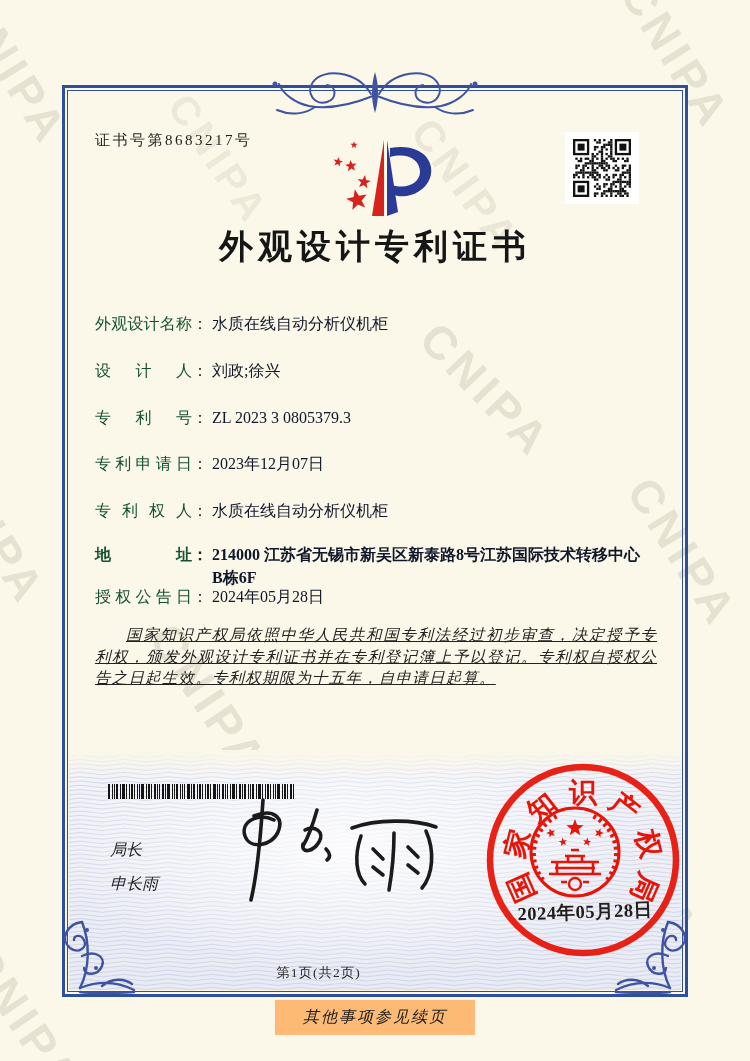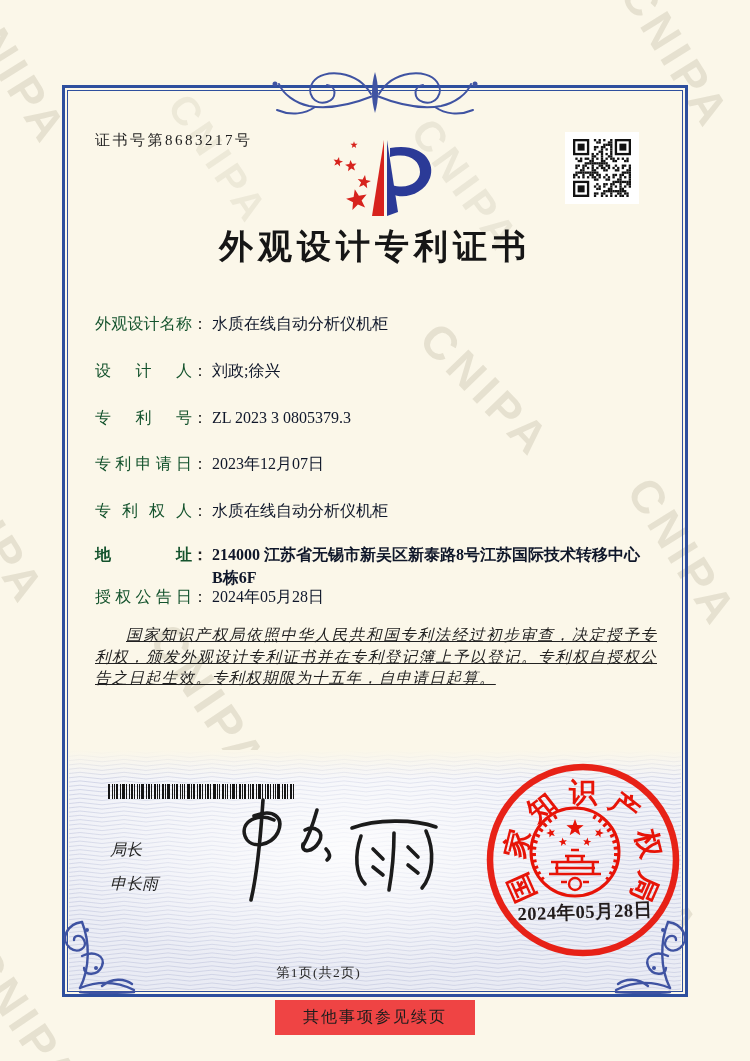--- a/index.html
+++ b/index.html
@@ -75,21 +75,21 @@
   .signature{position:absolute;left:218px;top:796px;z-index:4;}
 
   .seal{position:absolute;left:483px;top:763px;z-index:5;}
   .seal-date{position:absolute;left:505px;top:899px;width:160px;z-index:6;
     text-align:center;font-size:18.5px;font-weight:bold;color:#231d1d;
     transform:rotate(-2deg);letter-spacing:0.5px;}
 
   .page-info{position:absolute;left:0;width:637px;top:964px;z-index:4;
     text-align:center;font-size:13.5px;letter-spacing:1px;color:#2a2a2a;}
   .cont-note{position:absolute;left:50%;transform:translateX(-50%);top:1000px;z-index:4;
-    background:#ef4444;padding:7px 28px;font-size:16px;
+    background:#fdba74;padding:7px 28px;font-size:16px;font-style:italic;
     letter-spacing:2px;color:#1d1d1d;white-space:nowrap;}
 </style>
 </head>
 <body>
 
 <span class="wm wm1">CNIPA</span>
 <span class="wm wm2">CNIPA</span>
 <span class="wm wm3">CNIPA</span>
 <span class="wm wm4">CNIPA</span>
 <span class="wm wm5">CNIPA</span>

